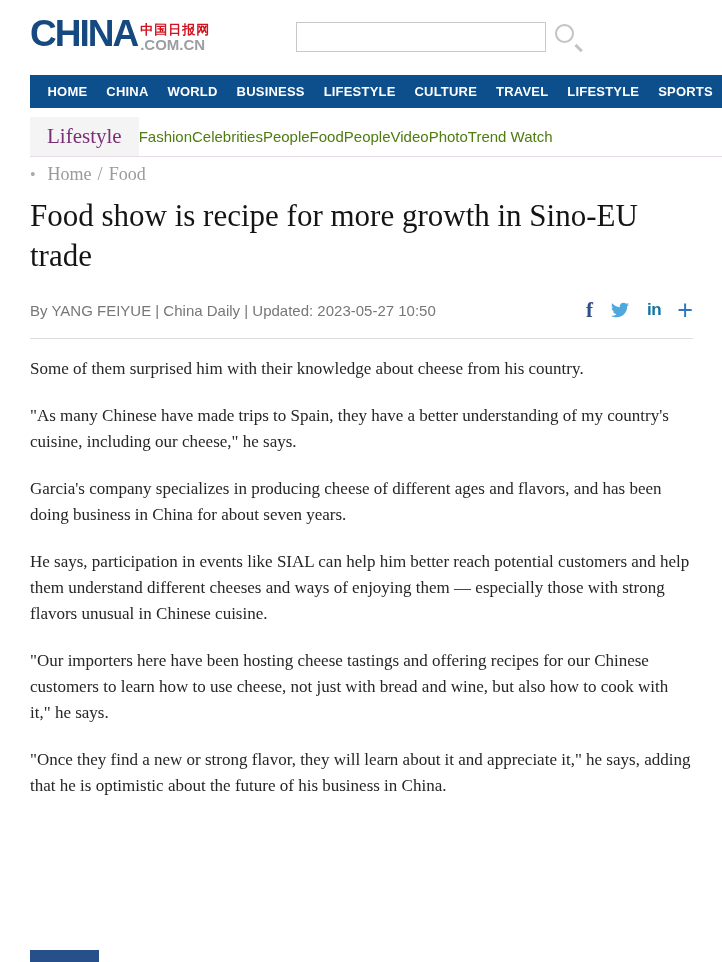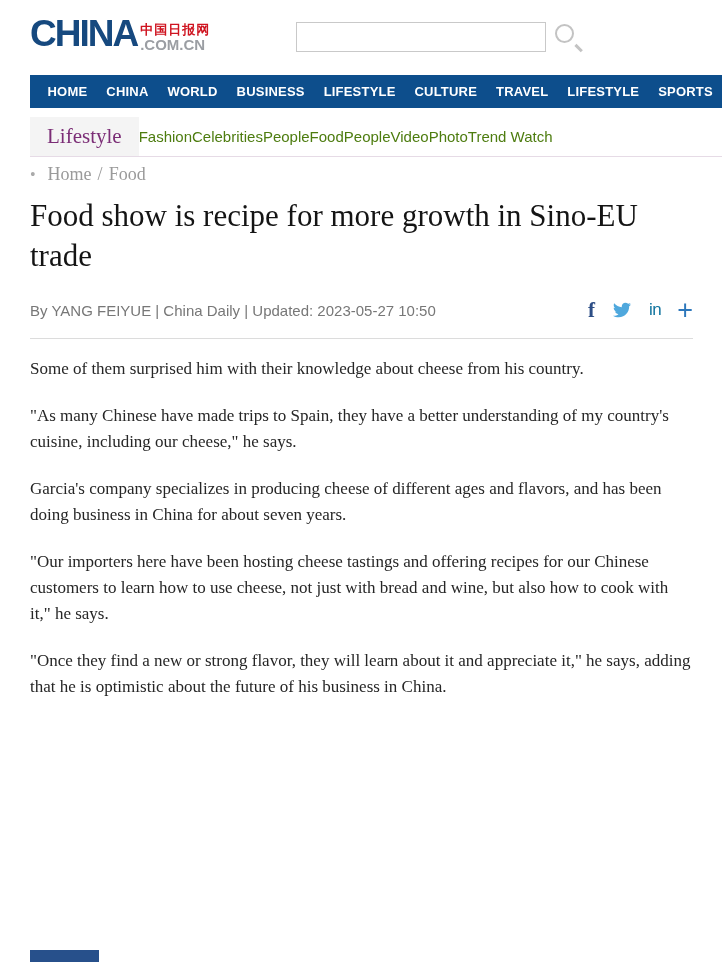--- a/index.html
+++ b/index.html
@@ -57,21 +57,21 @@
   
   .article { position:absolute; left:30px; top:196px; width:663px; }
   h1.title { font-family:"Liberation Serif", serif; font-weight:400; font-size:31px;
              line-height:40px; color:#141414; letter-spacing:0px; }
   .byline-row { margin-top:24px; display:flex; justify-content:space-between; align-items:center; }
   .byline { color:#777; font-size:15px; }
   .share { display:flex; align-items:center; gap:16px; }
   .icon-fb { color:#2d4e86; font-size:21px; font-weight:bold; font-family:"Liberation Serif", serif;
              cursor:pointer; line-height:20px; }
   .icon-tw { cursor:pointer; display:inline-block; width:22px; height:18px; }
-  .icon-in { color:#11749f; font-size:17px; font-weight:normal; cursor:pointer; letter-spacing:-0.5px; }
+  .icon-in { color:#11749f; font-size:17px; font-weight:bold; cursor:pointer; letter-spacing:-0.5px; }
   .icon-plus { color:#2d77bb; font-size:27px; font-weight:400; cursor:pointer; line-height:20px; }
   .divider { margin-top:18px; border-top:1px solid #dcdcdc; }
 
   .body-text { margin-top:17px; font-family:"Liberation Serif", serif; font-size:17px;
                line-height:26px; color:#262626; }
   .body-text p { margin-bottom:21px; }
 
   
   .partial-block { position:absolute; left:30px; top:950px; width:69px; height:12px;
                    background:#27508b; }
@@ -145,19 +145,20 @@
         <span class="icon-plus">+</span>
       </div>
     </div>
 
     <div class="divider"></div>
 
     <div class="body-text">
       <p>Some of them surprised him with their knowledge about cheese from his country.</p>
       <p>"As many Chinese have made trips to Spain, they have a better understanding of my country's cuisine, including our cheese," he says.</p>
       <p>Garcia's company specializes in producing cheese of different ages and flavors, and has been doing business in China for about seven years.</p>
+      <p>He says, participation in events like SIAL can help him better reach potential customers and help them understand different cheeses and ways of enjoying them — especially those with strong flavors unusual in Chinese cuisine.</p>
       <p>"Our importers here have been hosting cheese tastings and offering recipes for our Chinese customers to learn how to use cheese, not just with bread and wine, but also how to cook with it," he says.</p>
       <p>"Once they find a new or strong flavor, they will learn about it and appreciate it," he says, adding that he is optimistic about the future of his business in China.</p>
     </div>
   </div>
 
   <div class="partial-block"></div>
 </div>
 
 </body></html>

